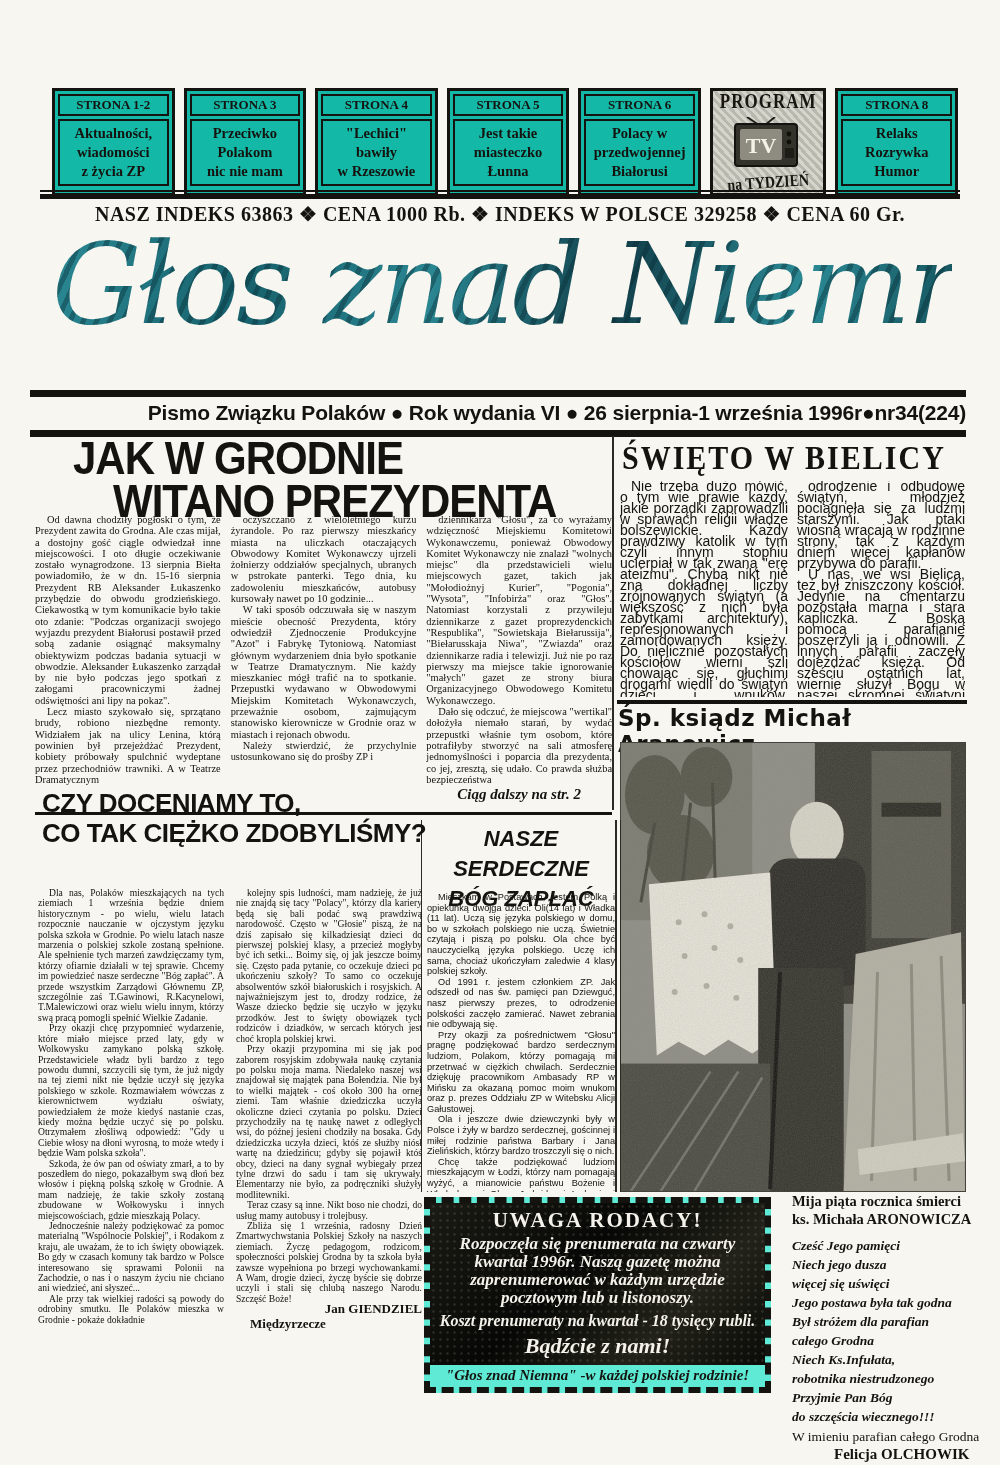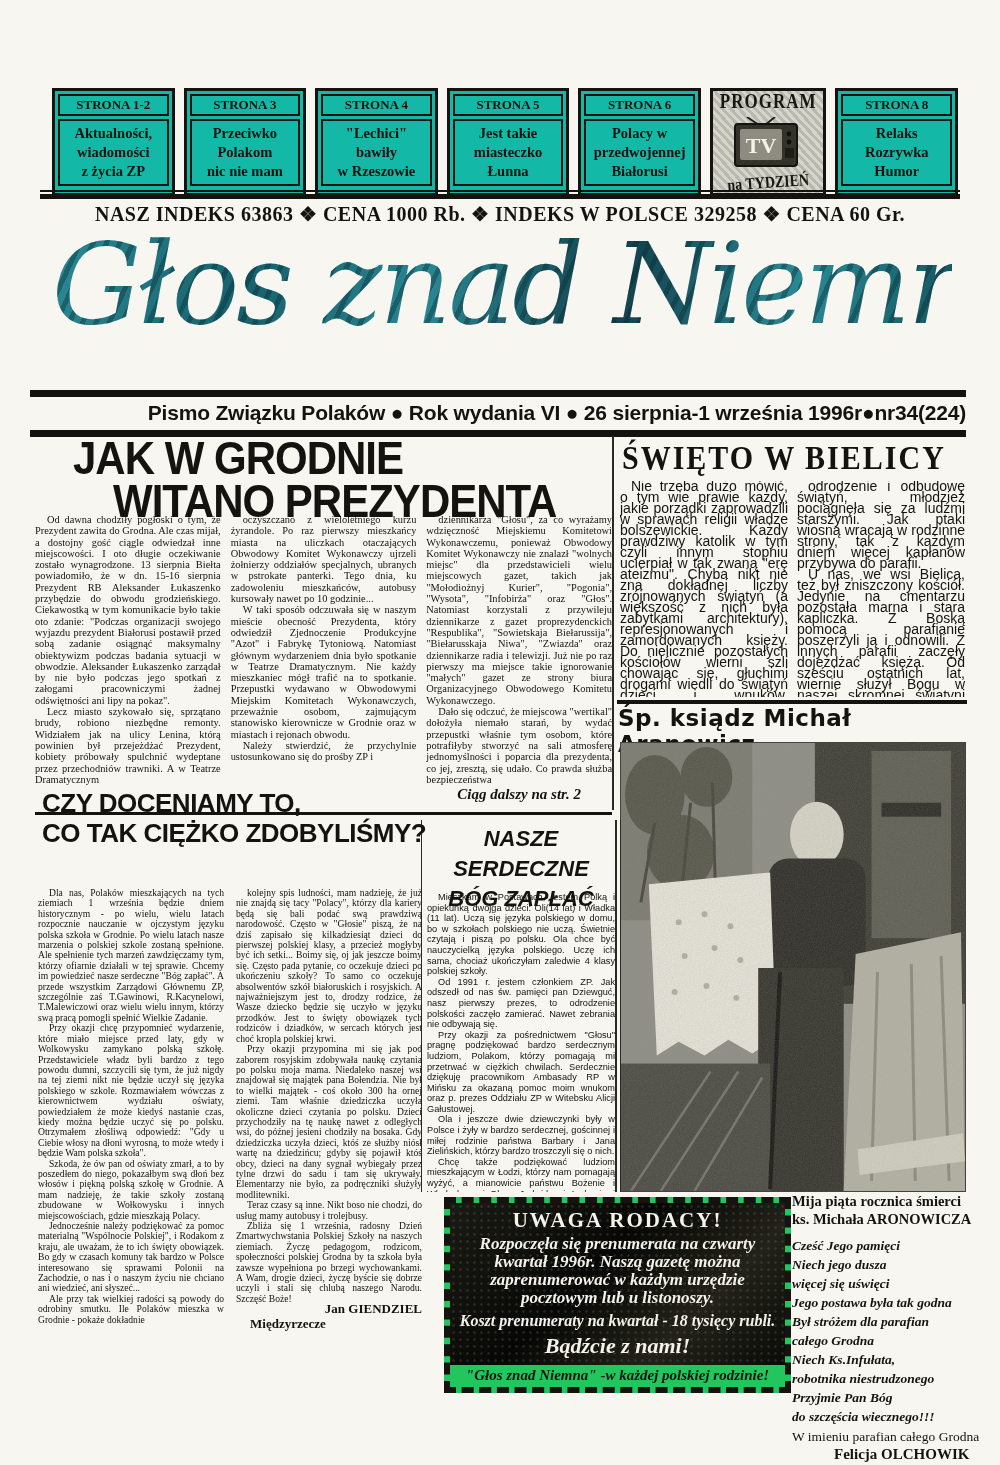--- a/index.html
+++ b/index.html
@@ -64,21 +64,21 @@
   .thanks-col{position:absolute;left:427px;top:892px;width:188px;height:300px;overflow:hidden;}
   .continued{font-weight:bold;font-style:italic;font-size:15px;font-family:"Liberation Serif",serif;text-align:center;margin-top:4px;text-indent:0;}
   .sig-right{font-weight:bold;font-size:13px;text-align:right;margin-top:0;font-family:"Liberation Serif",serif;}
   .sig-left{font-weight:bold;font-size:13px;text-align:left;margin-top:4px;padding-left:14px;font-family:"Liberation Serif",serif;}
   
   .hrule{position:absolute;background:#14130f;}
   .vrule{position:absolute;background:#2a2a24;}
   
   .obit-photo{position:absolute;left:620px;top:742px;width:346px;height:450px;border:1px solid #44433c;box-sizing:border-box;}
   
-  .sub-box{position:absolute;left:444px;top:1197px;width:347px;border:6px dashed #14130f;box-sizing:border-box;background:#22c55e;}
+  .sub-box{position:absolute;left:424px;top:1197px;width:347px;border:6px dashed #14130f;box-sizing:border-box;background:#5eead4;}
   .sub-black{color:#f4f2ea;text-align:center;padding:5px 8px 6px;
     background:
       radial-gradient(rgba(105,105,90,.28) 1px,rgba(0,0,0,0) 1.6px),
       linear-gradient(135deg,#1b1b15,#070705 42%,#22221a 72%,#0a0a07);
     background-size:7px 7px,100% 100%;}
   .sub-heading{font-weight:bold;font-size:21px;letter-spacing:2px;margin-bottom:2px;}
   .sub-line1{font-weight:bold;font-style:italic;font-size:17px;line-height:18px;}
   .sub-line2{font-weight:bold;font-style:italic;font-size:16px;line-height:21px;margin-top:3px;}
   .sub-line3{font-weight:bold;font-style:italic;font-size:22px;margin-top:2px;}
   .sub-footer{font-weight:bold;font-style:italic;font-size:15px;text-align:center;color:#14130f;padding:2px 2px 3px;}

